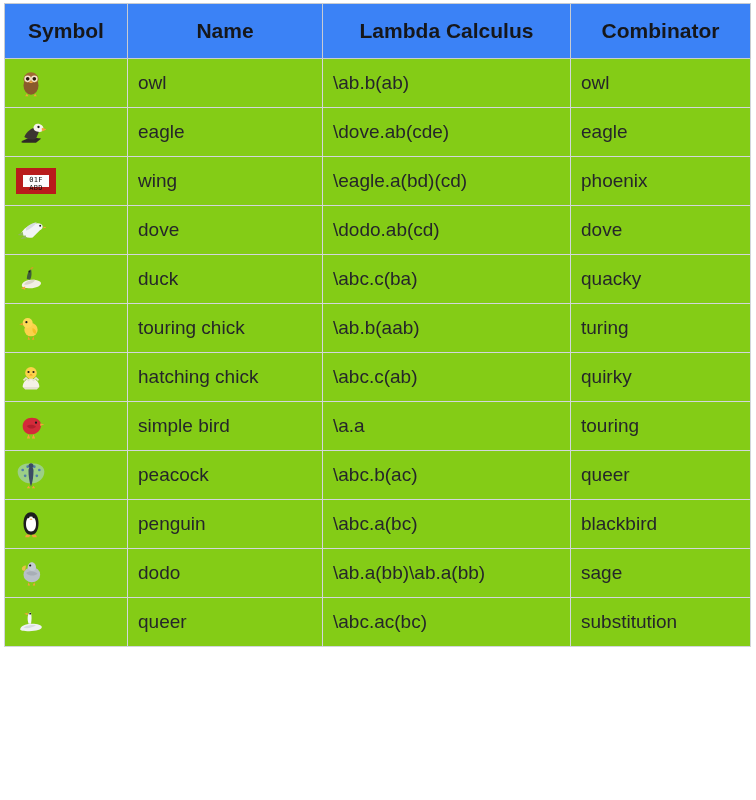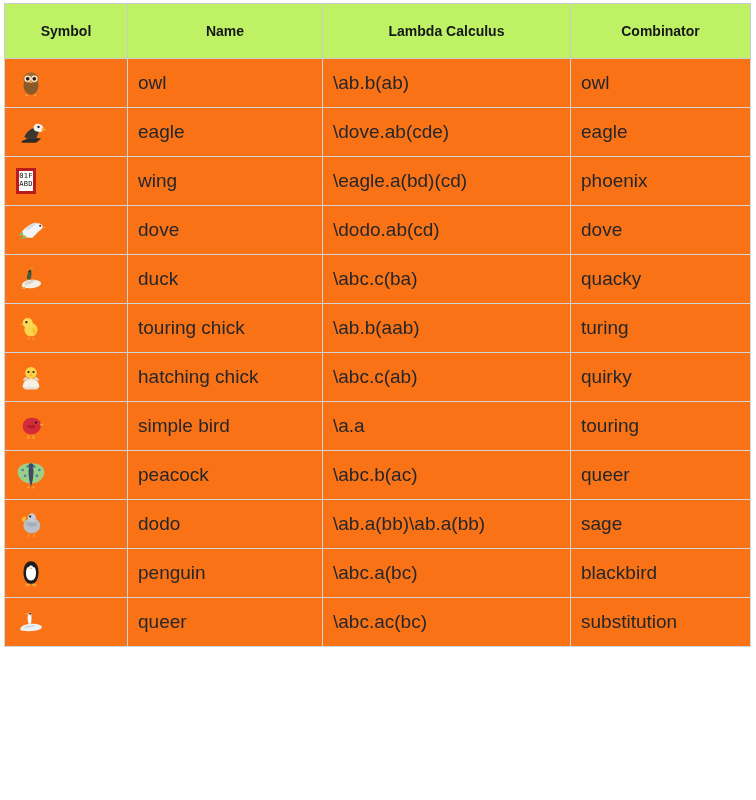--- a/index.html
+++ b/index.html
@@ -31,67 +31,67 @@
     background: #fcfcfd;
     border: 1px solid #c8ccd1;
   }
 
   table.combinator-table col.col-symbol      { width: 123px; }
   table.combinator-table col.col-name        { width: 195px; }
   table.combinator-table col.col-lambda      { width: 248px; }
   table.combinator-table col.col-combinator  { width: 180px; }
 
   thead th {
-    background: #bef264;
+    background: #3b82f6;
     border: 1px solid #c8ccd1;
-    font-size: 14px;
+    font-size: 21px;
     font-weight: bold;
     color: #16171a;
     height: 54px;
     padding: 0 14px;
     text-align: center;
     vertical-align: middle;
     white-space: nowrap;
   }
   thead th.th-symbol { text-align: center; }
 
   tbody td {
     border: 1px solid #d2d6db;
     height: 48px;
     padding: 0 10px;
     font-size: 19px;
     font-weight: normal;
     color: #25262a;
     vertical-align: middle;
     text-align: left;
     white-space: nowrap;
-    background: #f97316;
+    background: #84cc16;
   }
 
   td.cell-symbol {
     text-align: left;
     padding-left: 11px;
   }
 
   .glyph {
     display: inline-block;
     width: 30px;
     height: 30px;
     vertical-align: middle;
     line-height: 0;
   }
   .glyph svg { display: block; width: 30px; height: 30px; }
 
   
   .tofu {
     display: inline-block;
     box-sizing: border-box;
-    width: 20px;
+    width: 40px;
     height: 26px;
-    border: 3px solid #b91c1c;
+    border: 7px solid #b91c1c;
     background: #fcfcfd;
     vertical-align: middle;
     text-align: center;
     padding-top: 1px;
   }
   .tofu span {
     display: block;
     font-family: "DejaVu Sans Mono", monospace;
     font-size: 7px;
     line-height: 8px;
@@ -232,46 +232,46 @@
                 <path d="M18 8c2 0 3 2 3 5 0 6-1 14-3 19-2-5-3-13-3-19 0-3 1-5 3-5z" fill="#3b4a63"></path>
                 <path d="M18 4c1.6 0 3 1.3 3 3s-1.4 3-3 3-3-1.3-3-3 1.4-3 3-3z" fill="#3b4a63"></path>
                 <path d="M15 31l-2 3h4zM21 31l2 3h-4z" fill="#f2a33c"></path>
               </svg></span></td>
           <td class="cell-name">peacock</td>
           <td class="cell-lambda">\abc.b(ac)</td>
           <td class="cell-combinator">queer</td>
         </tr>
         <tr>
           <td class="cell-symbol"><span class="glyph"><svg viewBox="0 0 36 36" xmlns="http://www.w3.org/2000/svg">
+                <path d="M18 4c6 0 9 6 9 13 0 8-3 14-9 14s-9-6-9-14C9 10 12 4 18 4z" fill="#1d1d1d"></path>
+                <path d="M18 9c4 0 6 4 6 9s-2 9-6 9-6-4-6-9 2-9 6-9z" fill="#ffffff"></path>
+                <circle cx="15" cy="10" r="1.1" fill="#1d1d1d"></circle>
+                <circle cx="21" cy="10" r="1.1" fill="#1d1d1d"></circle>
+                <path d="M18 11l-2 2h4z" fill="#f2a33c"></path>
+                <path d="M12 31h5l-1 3h-5zM24 31h-5l1 3h5z" fill="#f2a33c"></path>
+              </svg></span></td>
+          <td class="cell-name">penguin</td>
+          <td class="cell-lambda">\abc.a(bc)</td>
+          <td class="cell-combinator">blackbird</td>
+        </tr>
+        <tr>
+          <td class="cell-symbol"><span class="glyph"><svg viewBox="0 0 36 36" xmlns="http://www.w3.org/2000/svg">
                 <ellipse cx="19" cy="20" rx="10" ry="9" fill="#b9c0c7"></ellipse>
                 <path d="M12 18c4-3 10-3 14 1-4 3-10 3-14-1z" fill="#a7aeb6"></path>
                 <path d="M14 12c0-4 2-7 5-7s5 3 5 6c0 2-1 3-2 4-3 1-6 0-8-3z" fill="#c3cad1"></path>
                 <circle cx="17" cy="9" r="1.3" fill="#1b1b1b"></circle>
                 <path d="M12 9c-3 0-5 2-5 4 0 2 2 3 4 2z" fill="#e8c24a"></path>
                 <path d="M15 29l-1 4h3zM22 29l1 4h-3z" fill="#f2a33c"></path>
               </svg></span></td>
           <td class="cell-name">dodo</td>
           <td class="cell-lambda">\ab.a(bb)\ab.a(bb)</td>
           <td class="cell-combinator">sage</td>
         </tr>
         <tr>
           <td class="cell-symbol"><span class="glyph"><svg viewBox="0 0 36 36" xmlns="http://www.w3.org/2000/svg">
-                <path d="M18 4c6 0 9 6 9 13 0 8-3 14-9 14s-9-6-9-14C9 10 12 4 18 4z" fill="#1d1d1d"></path>
-                <path d="M18 9c4 0 6 4 6 9s-2 9-6 9-6-4-6-9 2-9 6-9z" fill="#ffffff"></path>
-                <circle cx="15" cy="10" r="1.1" fill="#1d1d1d"></circle>
-                <circle cx="21" cy="10" r="1.1" fill="#1d1d1d"></circle>
-                <path d="M18 11l-2 2h4z" fill="#f2a33c"></path>
-                <path d="M12 31h5l-1 3h-5zM24 31h-5l1 3h5z" fill="#f2a33c"></path>
-              </svg></span></td>
-          <td class="cell-name">penguin</td>
-          <td class="cell-lambda">\abc.a(bc)</td>
-          <td class="cell-combinator">blackbird</td>
-        </tr>
-        <tr>
-          <td class="cell-symbol"><span class="glyph"><svg viewBox="0 0 36 36" xmlns="http://www.w3.org/2000/svg">
                 <path d="M5 27c0-4 6-7 14-7 7 0 12 2 12 4 0 3-7 5-15 5-7 0-11-1-11-2z" fill="#eef1f4"></path>
                 <path d="M9 25c3-3 9-4 15-3-4 3-10 4-15 3z" fill="#d7dce1"></path>
                 <path d="M15 20c-2-6-1-12 2-14 2 2 2 8 1 14z" fill="#f4f6f8"></path>
                 <circle cx="17" cy="8" r="1.1" fill="#1c1c1c"></circle>
                 <path d="M14 7l-4 1 4 2z" fill="#f2a33c"></path>
               </svg></span></td>
           <td class="cell-name">queer</td>
           <td class="cell-lambda">\abc.ac(bc)</td>
           <td class="cell-combinator">substitution</td>
         </tr>

